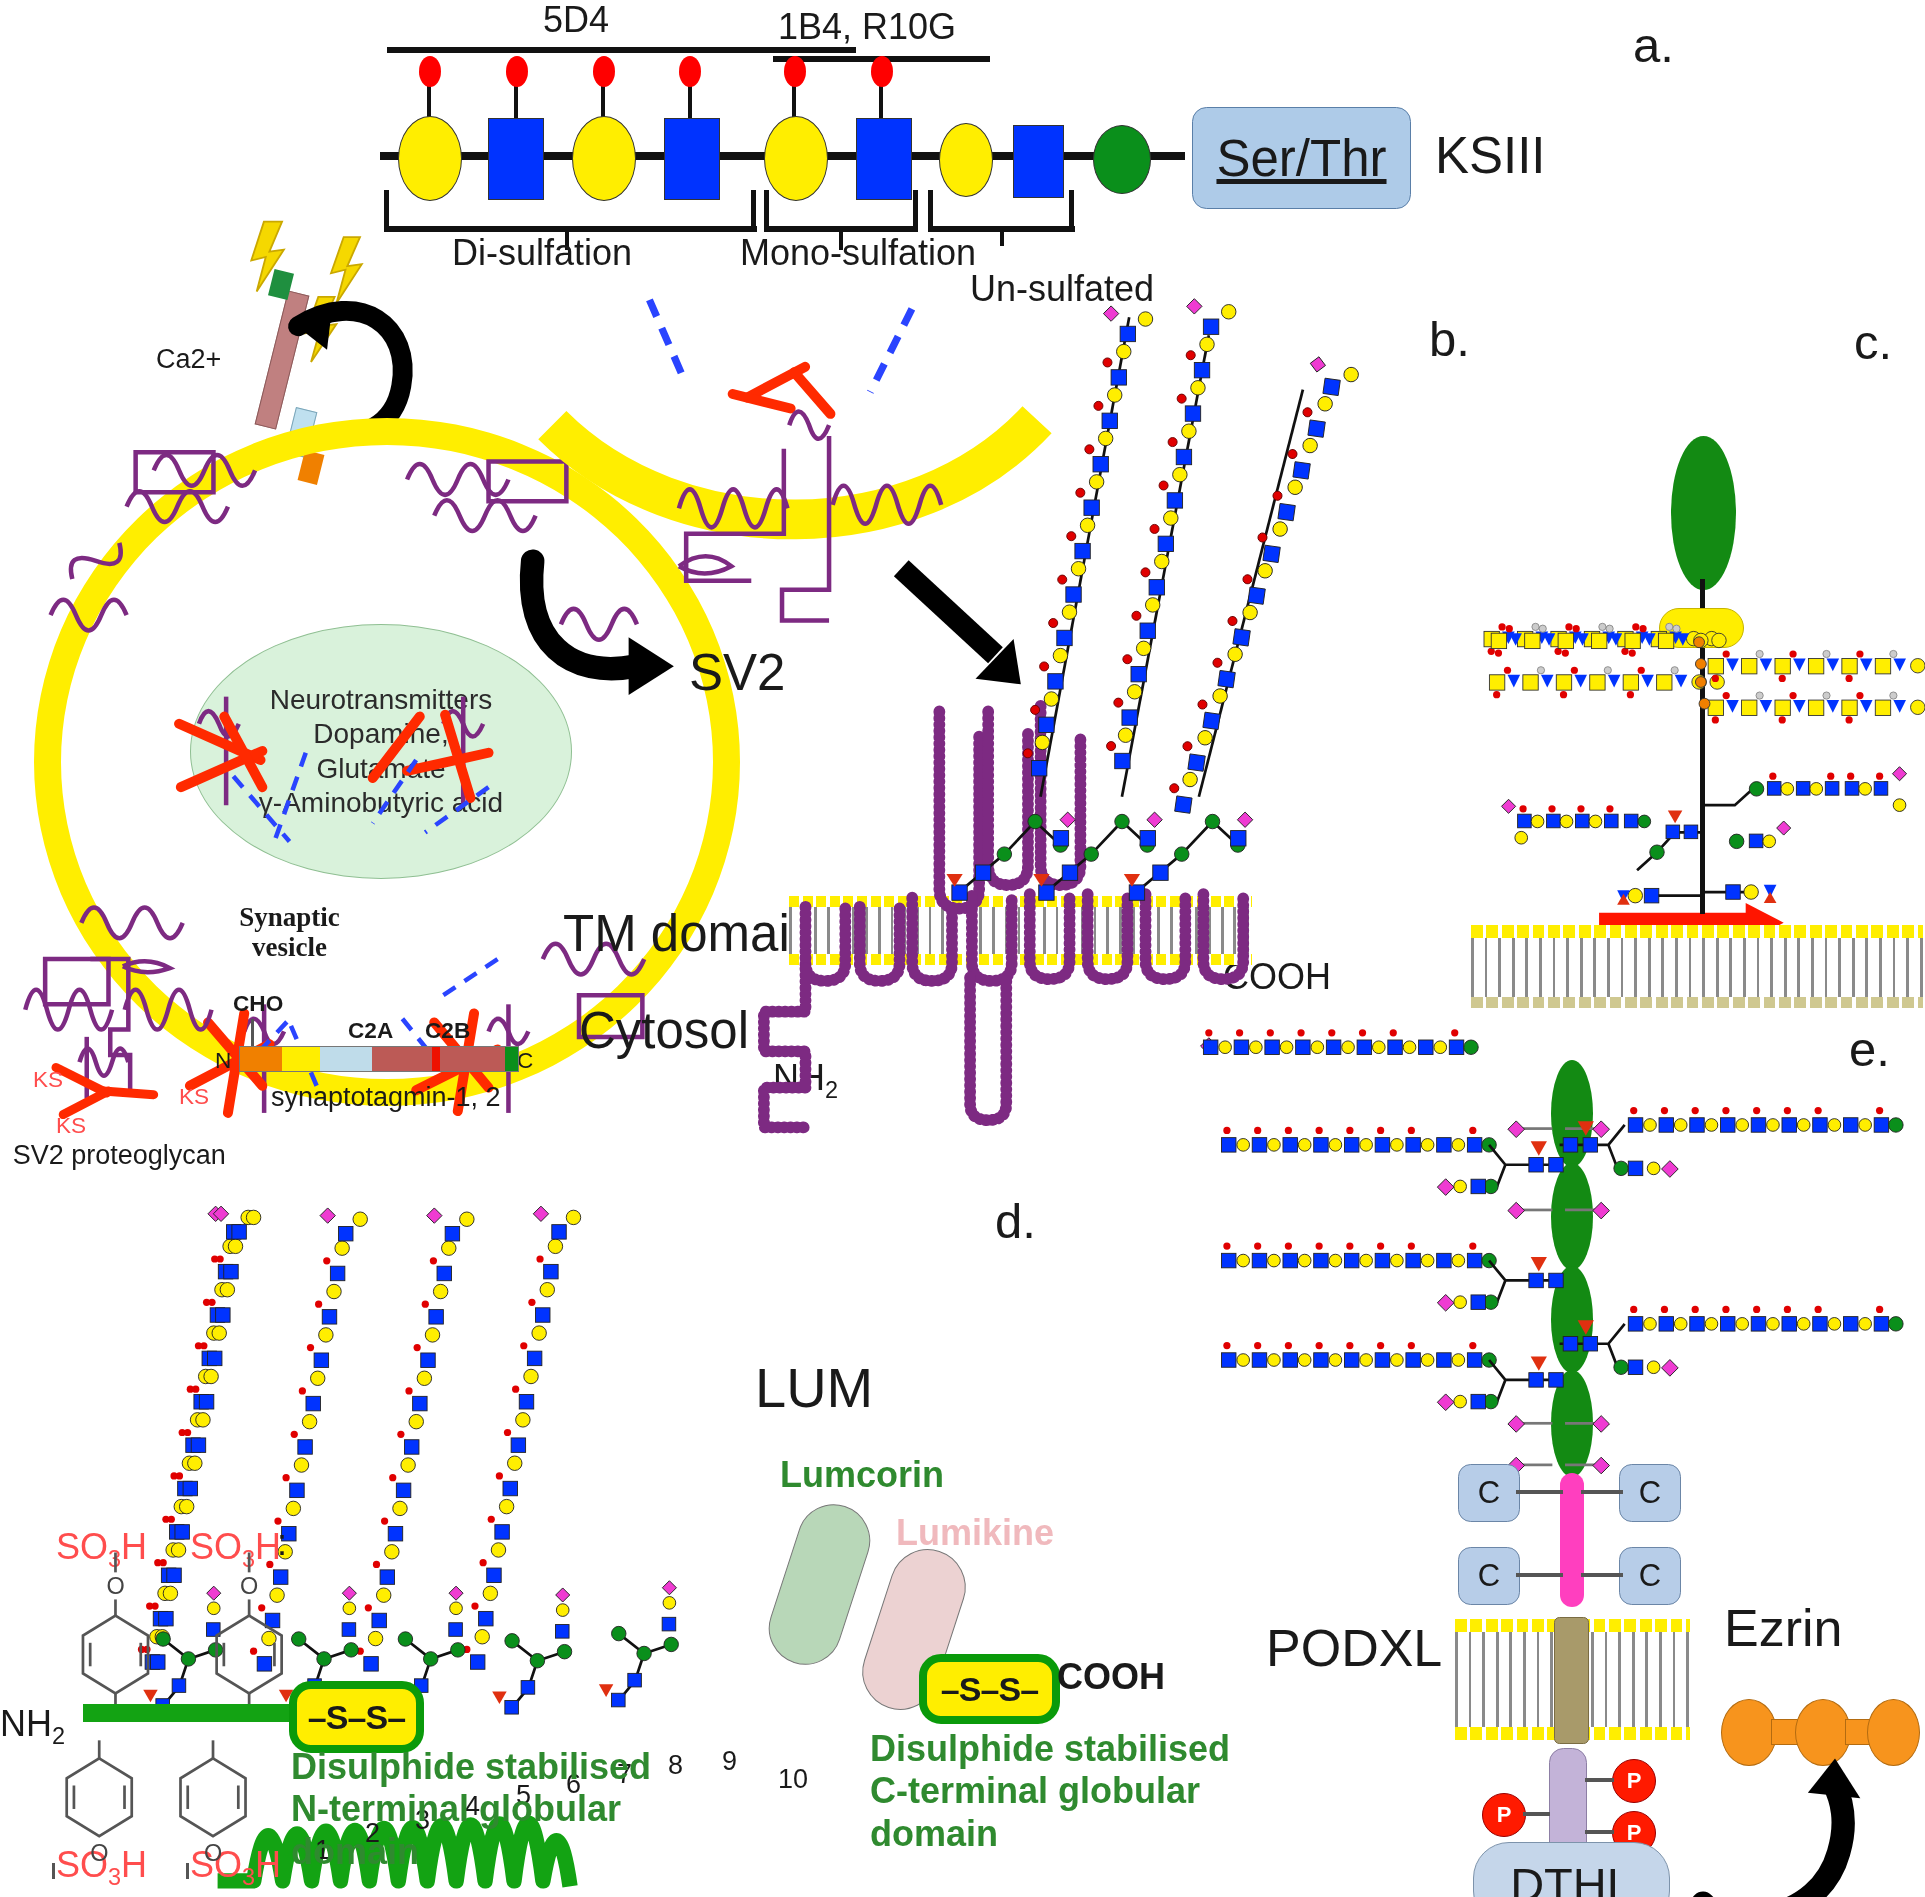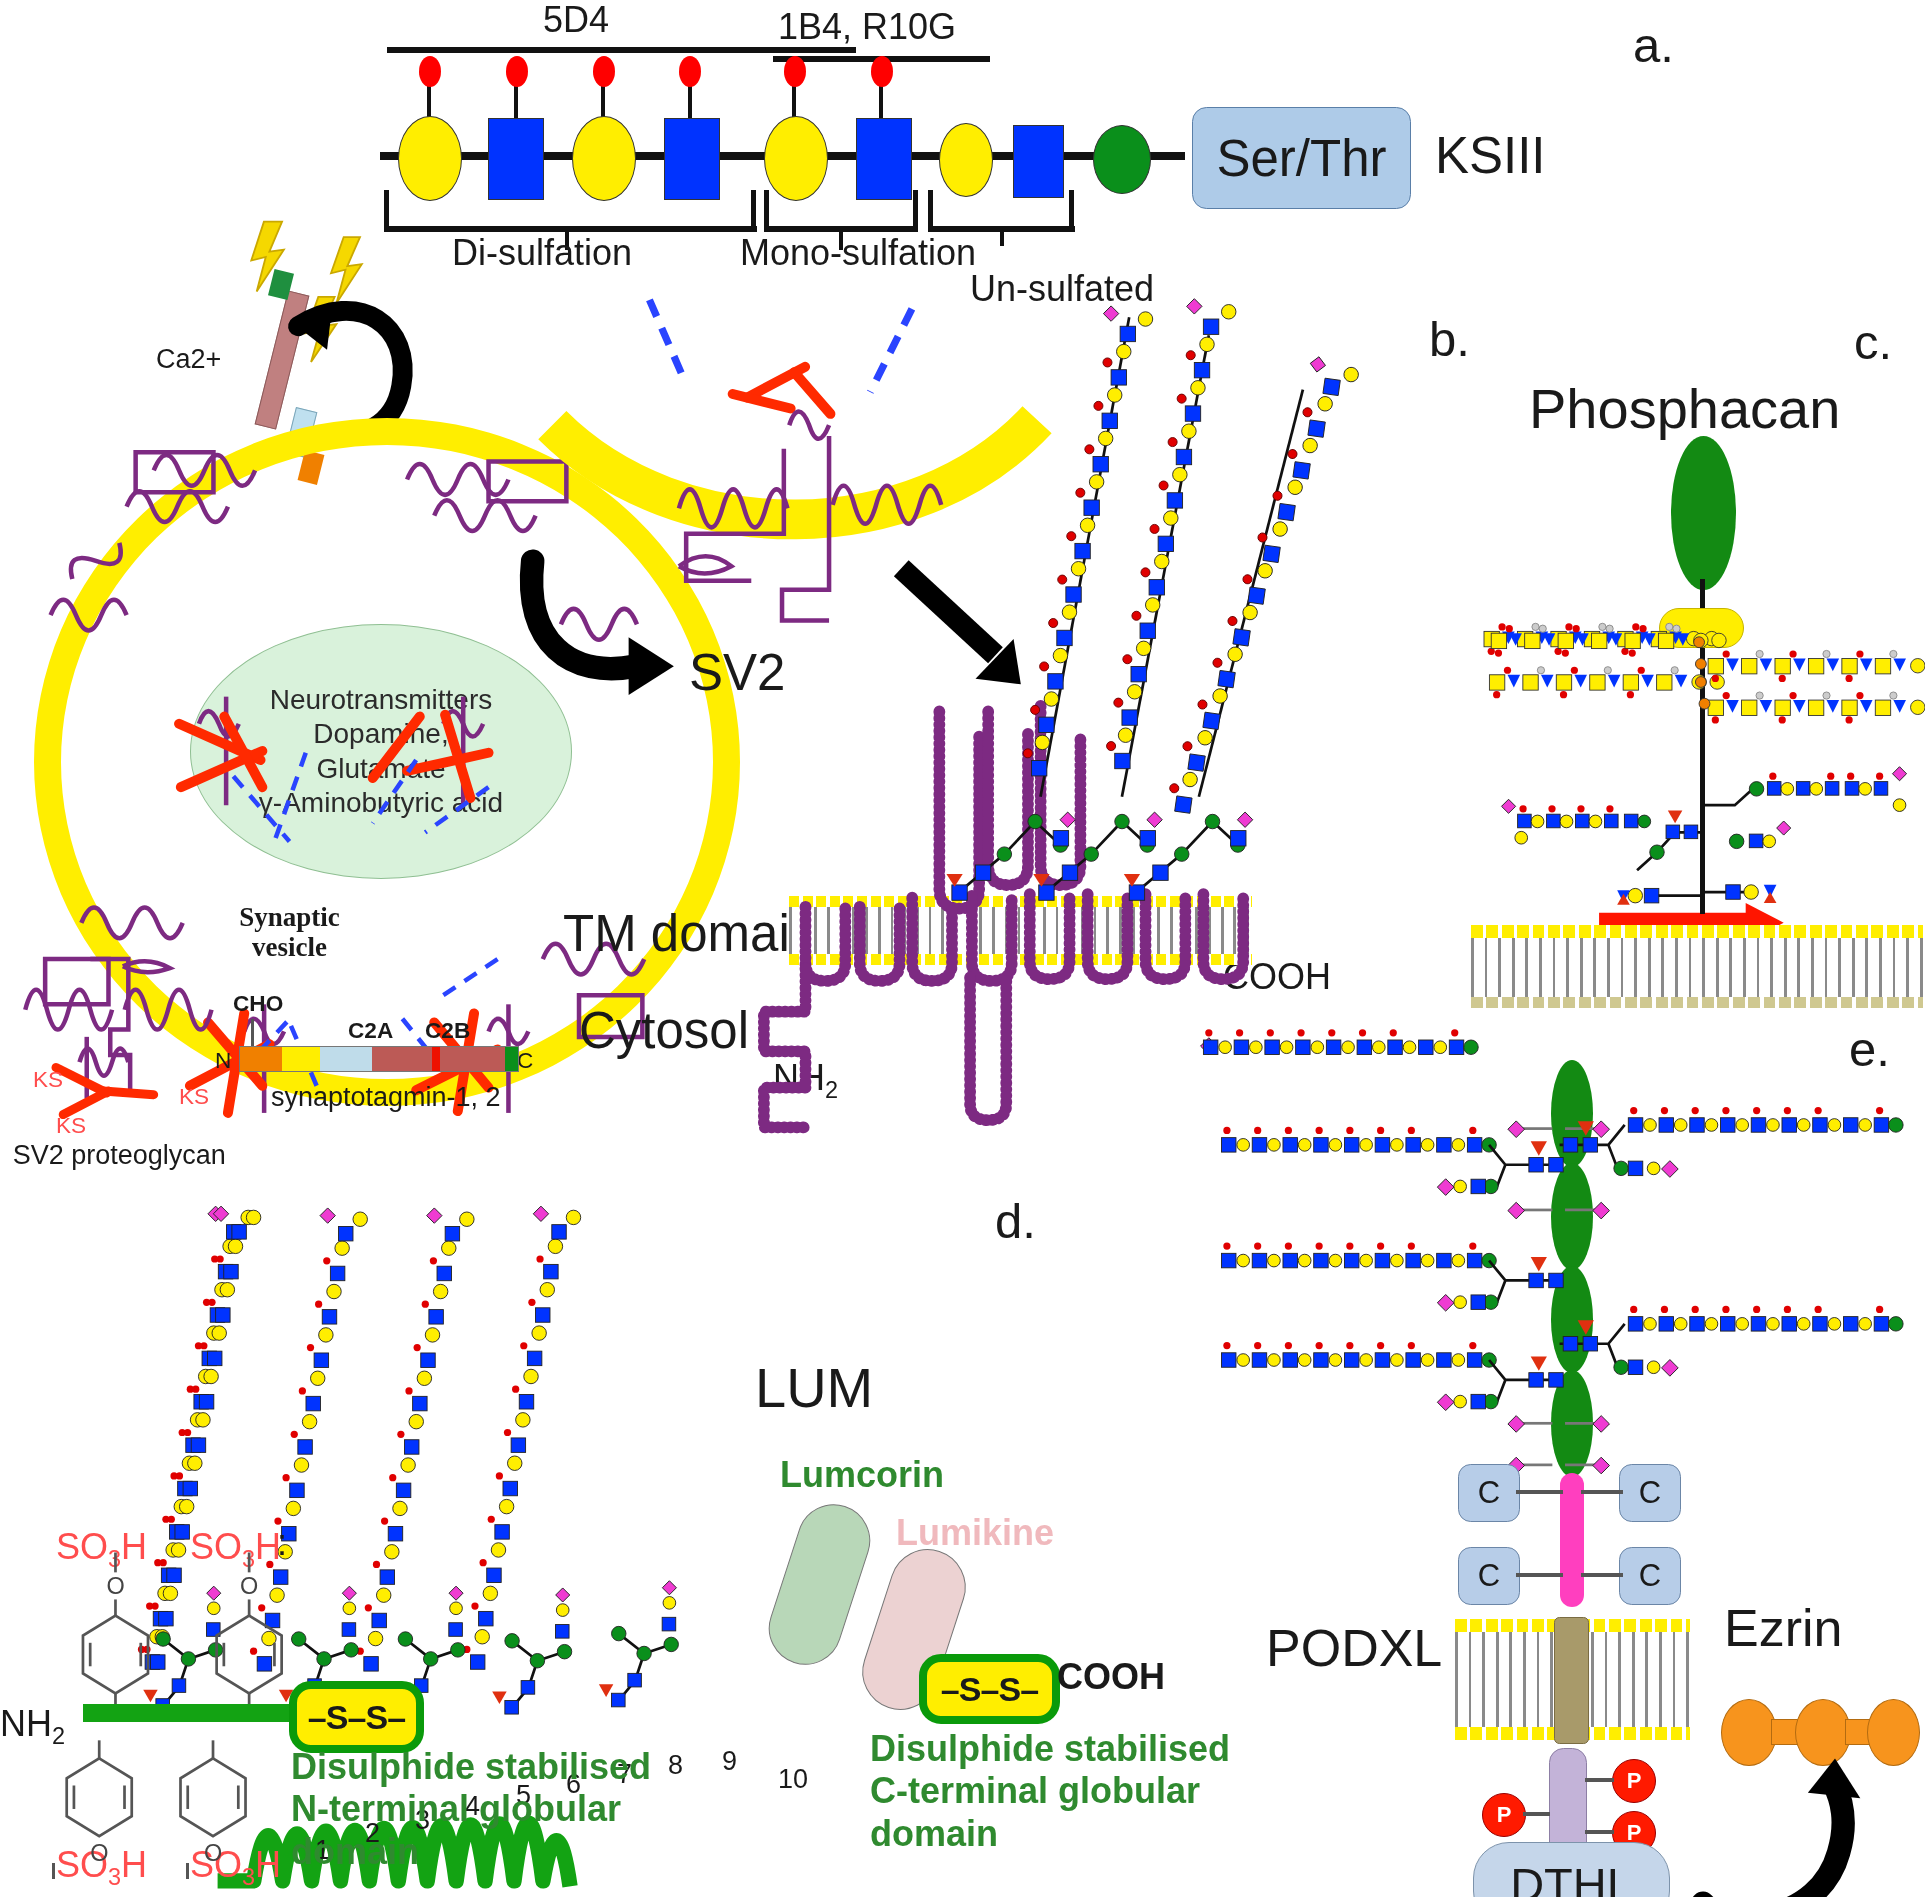--- a/index.html
+++ b/index.html
@@ -10,21 +10,21 @@
   .panel-label{font-size:49px;color:#1a1a1a;}
   .big{font-size:51px;}
   .mid{font-size:36px;}
   .sm{font-size:27px;}
   .xsm{font-size:22.6px;}
   .bold{font-weight:bold;}
   .green-t{color:#2f8a2f;font-weight:bold;}
   .pink-t{color:#f0b9bd;font-weight:bold;}
   .red-t{color:#ff4d4d;}
   .ctr{text-align:center;}
-  .serthr{background:#aecbe8;border:1.8px solid #5a7fa8;border-radius:14.5px;}
+  .serthr{background:#aecbe8;border:1.8px solid #5a7fa8;border-radius:14.5px;text-decoration:underline;}
   .ovalG{position:absolute;background:#138a13;border-radius:50%;}
   .pillY{position:absolute;background:#ffee00;border:1.8px solid #c7b400;border-radius:20px;}
   .pillPink{position:absolute;background:#ff3fbf;border-radius:12.7px;}
   .cbox{position:absolute;background:#b7cde8;border:1.8px solid #6b86a7;border-radius:12.7px;
         display:flex;align-items:center;justify-content:center;font-size:31px;color:#1a1a1a;}
   .pball{position:absolute;background:#ff1a00;border:0.9px solid #900;border-radius:50%;
         display:flex;align-items:center;justify-content:center;color:#fff;font-size:22px;font-weight:bold;}
   .dthl{position:absolute;background:#c5d6ea;border:1.8px solid #7d93ab;border-radius:36px;
         display:flex;align-items:center;justify-content:center;font-size:47px;}
   .tmbar{position:absolute;background:#a89a6a;border:0.9px solid #7a6c42;border-radius:5.4px;}
@@ -373,21 +373,20 @@
     <div style="width:38px;background:#ffee00;"></div>
     <div style="width:52px;background:#bfdcea;"></div>
     <div style="width:60px;background:#bc5a56;"></div>
     <div style="width:8.1px;background:#ee1100;"></div>
     <div style="width:65px;background:#bc5a56;"></div>
     <div style="width:12.7px;background:#0a8f1b;"></div>
   </div>
   <div class="txt sm" style="left:271px;top:1082px;">synaptotagmin-1, 2</div>
 
   <div class="txt panel-label" style="left:1854px;top:315px;">c.</div>
-  <div class="txt big" style="left:1529px;top:378px;font-size:56px;">Phosphacan</div>
 
   <div class="ovalG" style="left:1671px;top:436px;width:65px;height:154px;"></div>
   <div class="abs" style="left:1700px;top:579px;width:5.4px;height:217px;background:#111;"></div>
   <div class="pillY" style="left:1659px;top:608px;width:83px;height:38px;"></div>
 
   <svg class="abs" style="left:1484px;top:624px;" width="441" height="163" viewBox="0 0 488 180">
     <g id="ksrow">
       <rect x="0" y="8" width="17" height="17" fill="#ffee00" stroke="#333"></rect>
       <polygon points="20,8 34,8 27,22" fill="#0033ff"></polygon>
       <rect x="37" y="8" width="17" height="17" fill="#ffee00" stroke="#333"></rect>

